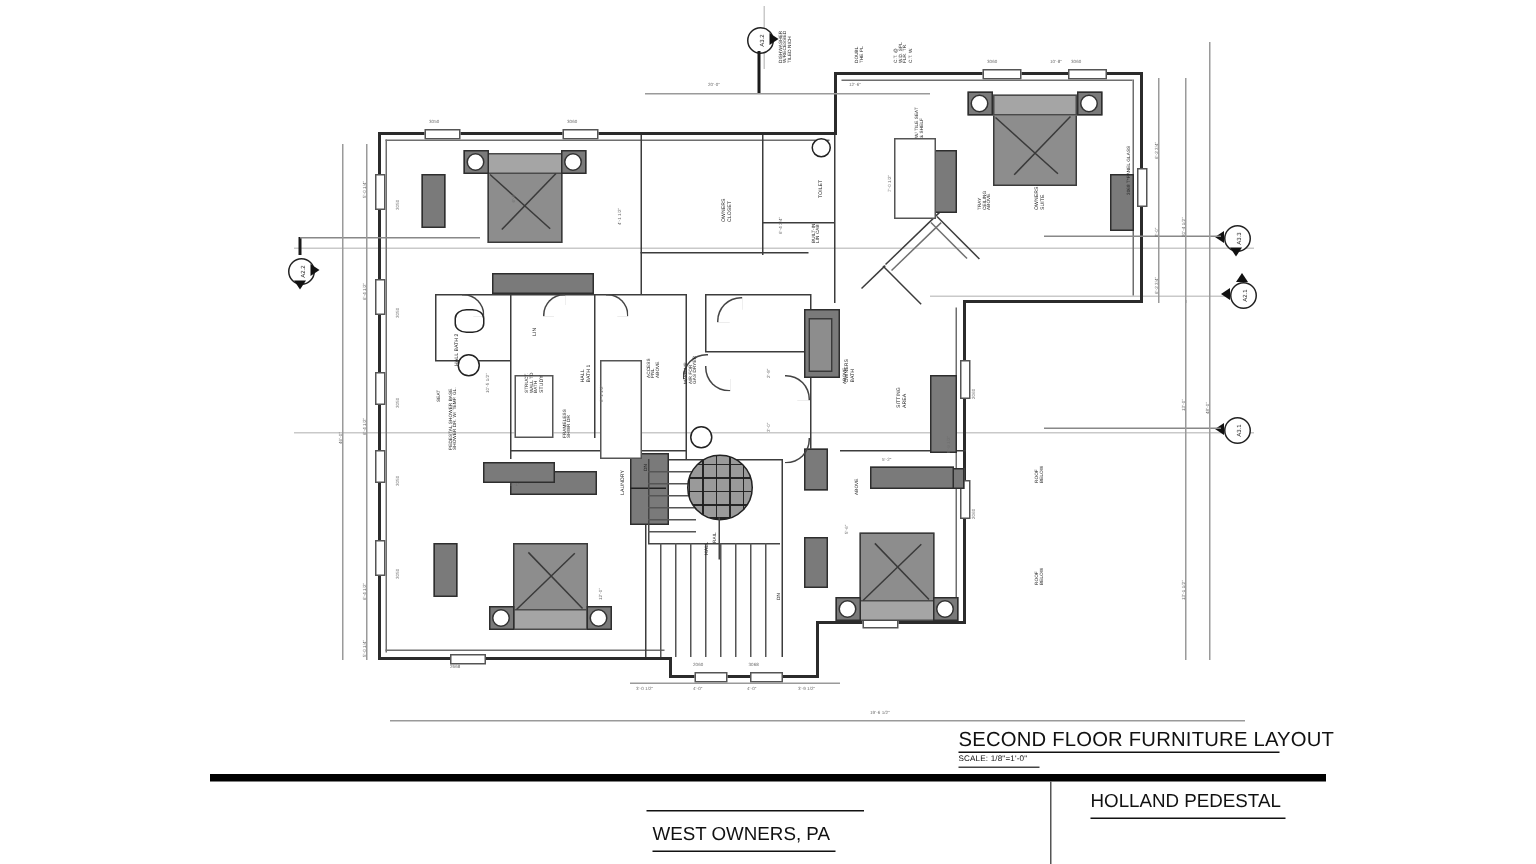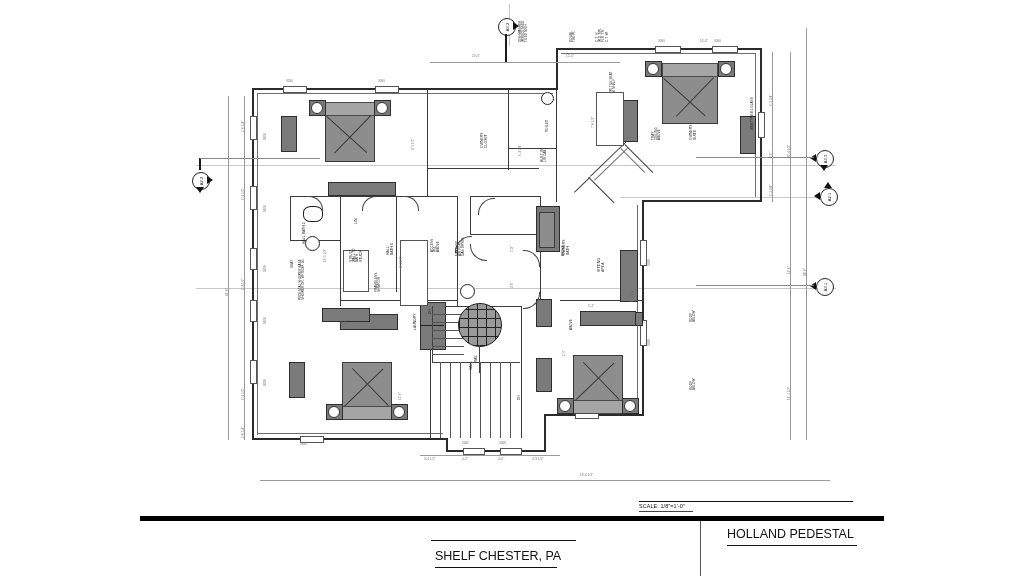--- a/index.html
+++ b/index.html
@@ -391,25 +391,26 @@
   <div class="t dimtxt" style="left:714px;top:40px;">3060</div>
   <div class="t dimtxt vert" style="left:648px;top:266px;">2060</div>
   <div class="t dimtxt vert" style="left:648px;top:346px;">2060</div>
   <div class="t dimtxt" style="left:462px;top:442px;">2060</div>
   <div class="t dimtxt" style="left:499px;top:442px;">3068</div>
   <div class="t dimtxt" style="left:300px;top:443px;">2668</div>
 
   <div id="tb-rule"></div>
   <div id="tb-div"></div>
 
+  <div class="tbtxt" id="t-main" style="left:639px;top:485px;">SECOND FLOOR FURNITURE LAYOUT</div>
   <div id="t-main-u" style="left:639px;top:501px;width:214px;"></div>
 
   <div class="tbtxt" id="t-scale" style="left:639px;top:503px;">SCALE: 1/8"=1'-0"</div>
   <div id="t-scale-u" style="left:639px;top:511px;width:54px;"></div>
 
   <div class="tbtxt" id="t-firm" style="left:727px;top:527px;">HOLLAND PEDESTAL</div>
   <div id="t-firm-u" style="left:727px;top:545px;width:130px;"></div>
 
   <div id="t-city-u2" style="left:431px;top:540px;width:145px;"></div>
-  <div class="tbtxt" id="t-city" style="left:435px;top:549px;">SHELF CHESTER, PA</div>
+  <div class="tbtxt" id="t-city" style="left:435px;top:549px;">WEST OWNERS, PA</div>
   <div id="t-city-u" style="left:435px;top:567px;width:122px;"></div>
 
 </div>
 
 </body></html>

